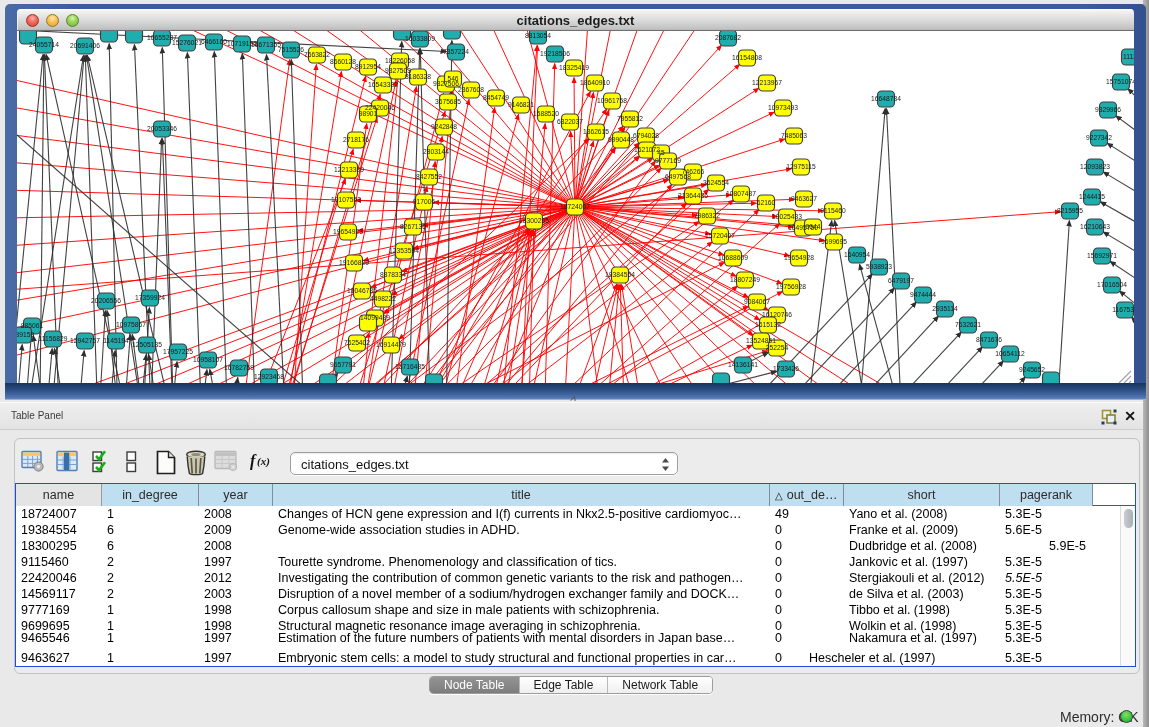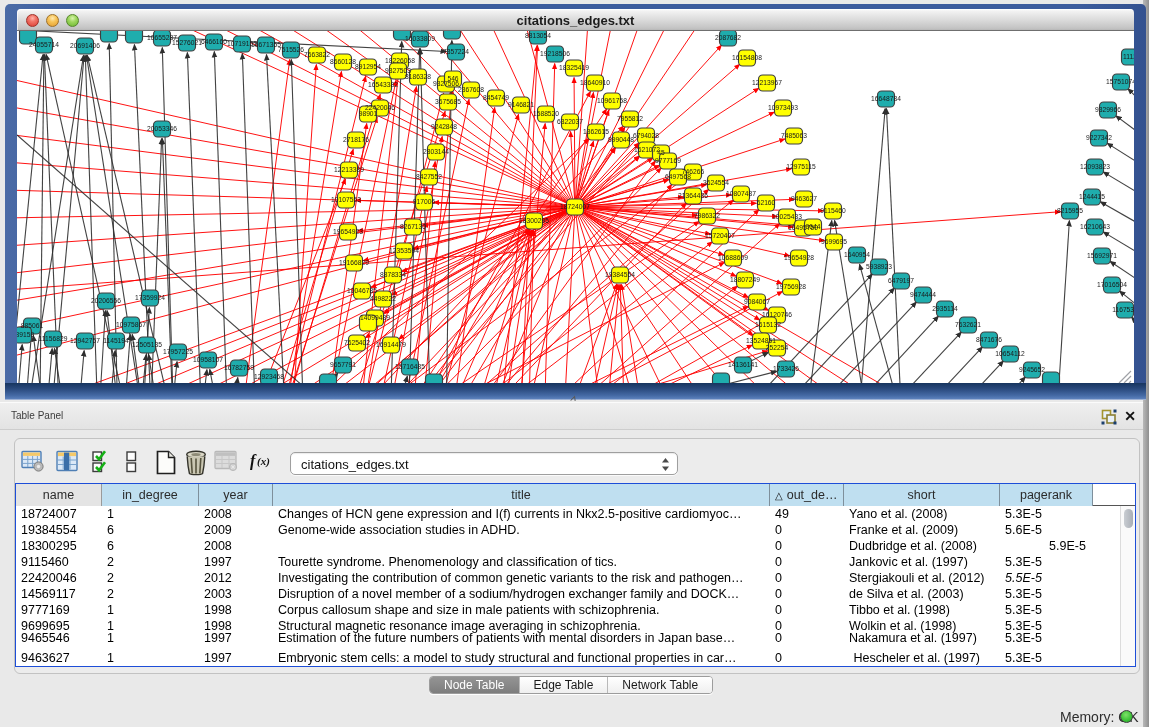--- a/index.html
+++ b/index.html
@@ -814,21 +814,21 @@
         <div class="td" style="left: 754px; width: 74px;">0</div>
         <div class="td" style="left: 828px; width: 156px;">Nakamura et al. (1997)</div>
         <div class="td" style="left: 984px; width: 93px;">5.3E-5</div>
       </div>
       <div class="trow" style="top: 166px;">
         <div class="td" style="left: 0px; width: 86px;">9463627</div>
         <div class="td" style="left: 86px; width: 97px;">1</div>
         <div class="td" style="left: 183px; width: 74px;">1997</div>
         <div class="td" style="left: 257px; width: 497px;">Embryonic stem cells: a model to study structural and functional properties in car…</div>
         <div class="td" style="left: 754px; width: 74px;">0</div>
-        <div class="td" style="left: 808px; width: 156px; text-align: right;">Hescheler et al. (1997)</div>
+        <div class="td" style="left: 788px; width: 156px;">Hescheler et al. (1997)</div>
         <div class="td" style="left: 984px; width: 93px;">5.3E-5</div>
       </div>
     </div>
   <div class="vscroll">
     <div class="thumb"></div>
   </div>
 </div>
 
 <div class="tabs" id="tabs">
     <div class="tab sel">Node Table</div>

